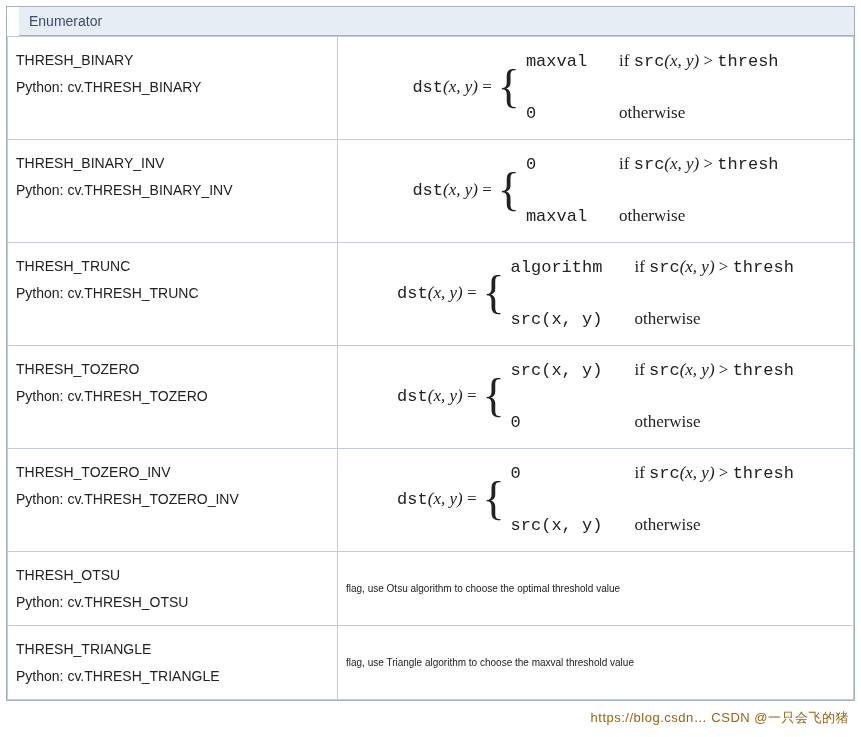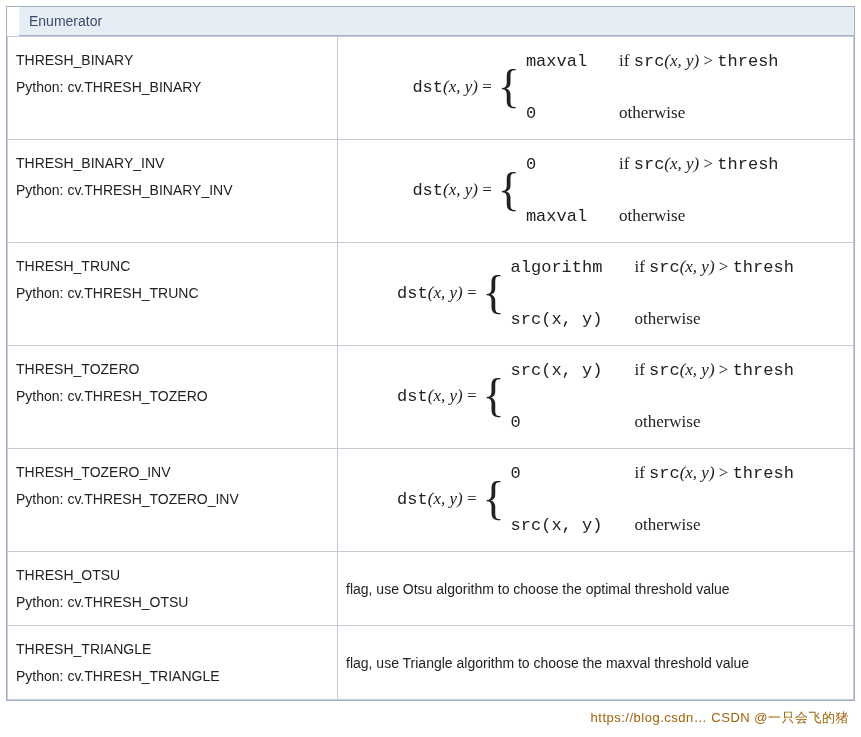--- a/index.html
+++ b/index.html
@@ -38,21 +38,21 @@
       line-height: 1.9;
       vertical-align: top;
     }
     td.right {
       text-align: left;
       font-family: "Cambria Math", Georgia, serif;
       font-size: 17px;
     }
     td.right.textdesc {
       font-family: Arial, Helvetica, sans-serif;
-      font-size: 14px;
+      font-size: 10px;
     }
     
     .fwrap { display: flex; align-items: center; justify-content: center; gap: 6px; padding: 4px 0 6px; }
     .lhs { white-space: nowrap; }
     .brace { font-size: 46px; line-height: 46px; font-weight: 300; font-family: "Cambria Math", serif; }
     .cases { display: grid; grid-template-columns: auto auto; column-gap: 22px; row-gap: 8px; align-items: center; gap: 32px; }
     .c-val { font-family: 'Courier New', monospace; white-space: nowrap; }
     .c-cond { font-family: Georgia, serif; white-space: nowrap; }
     .c-cond .mono { font-family: 'Courier New', monospace; }
     .it { font-style: italic; font-family: Georgia, serif; }

